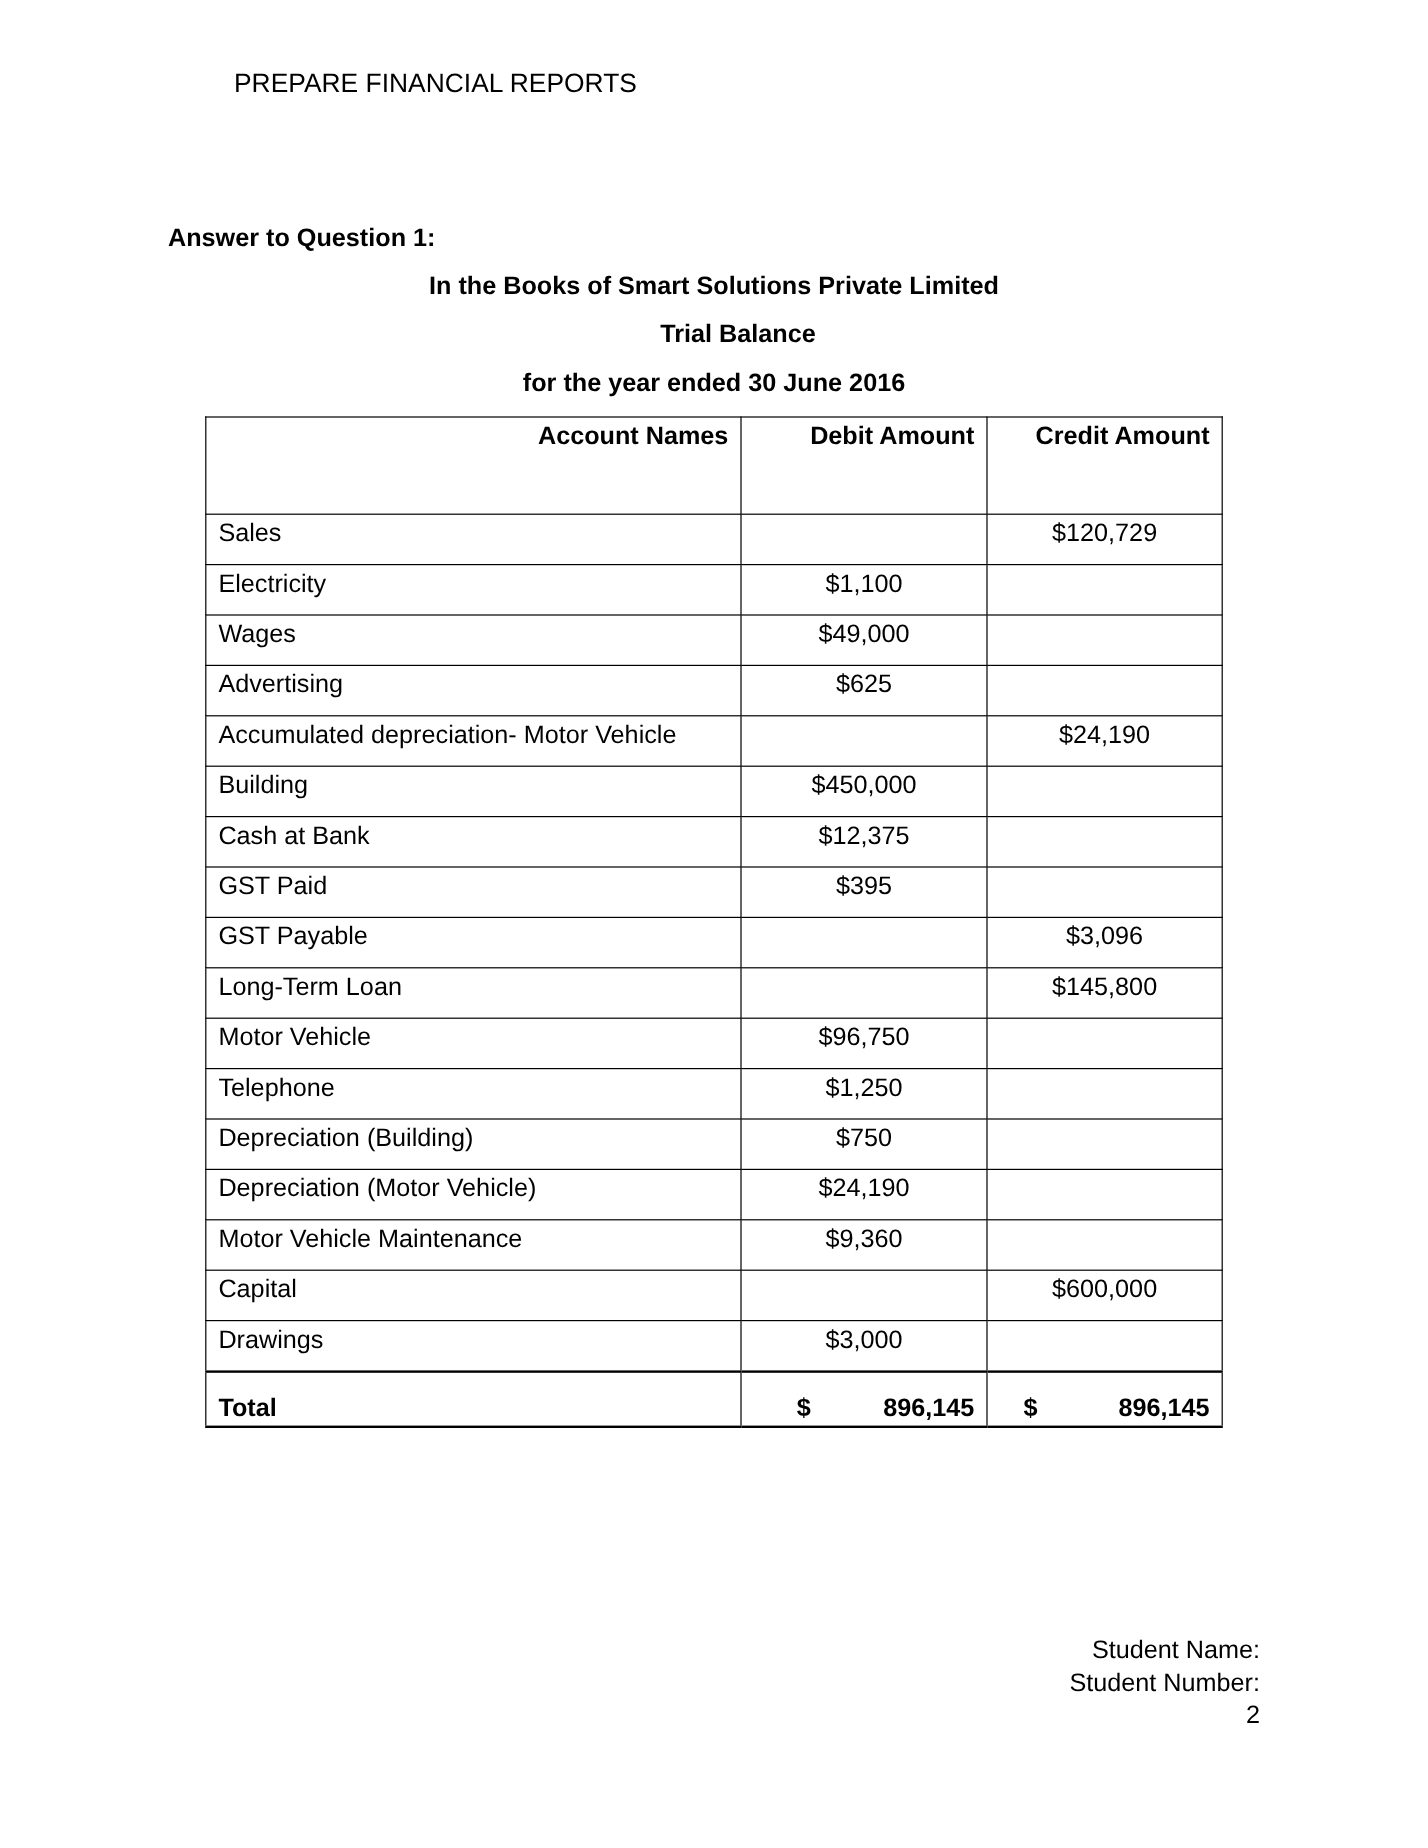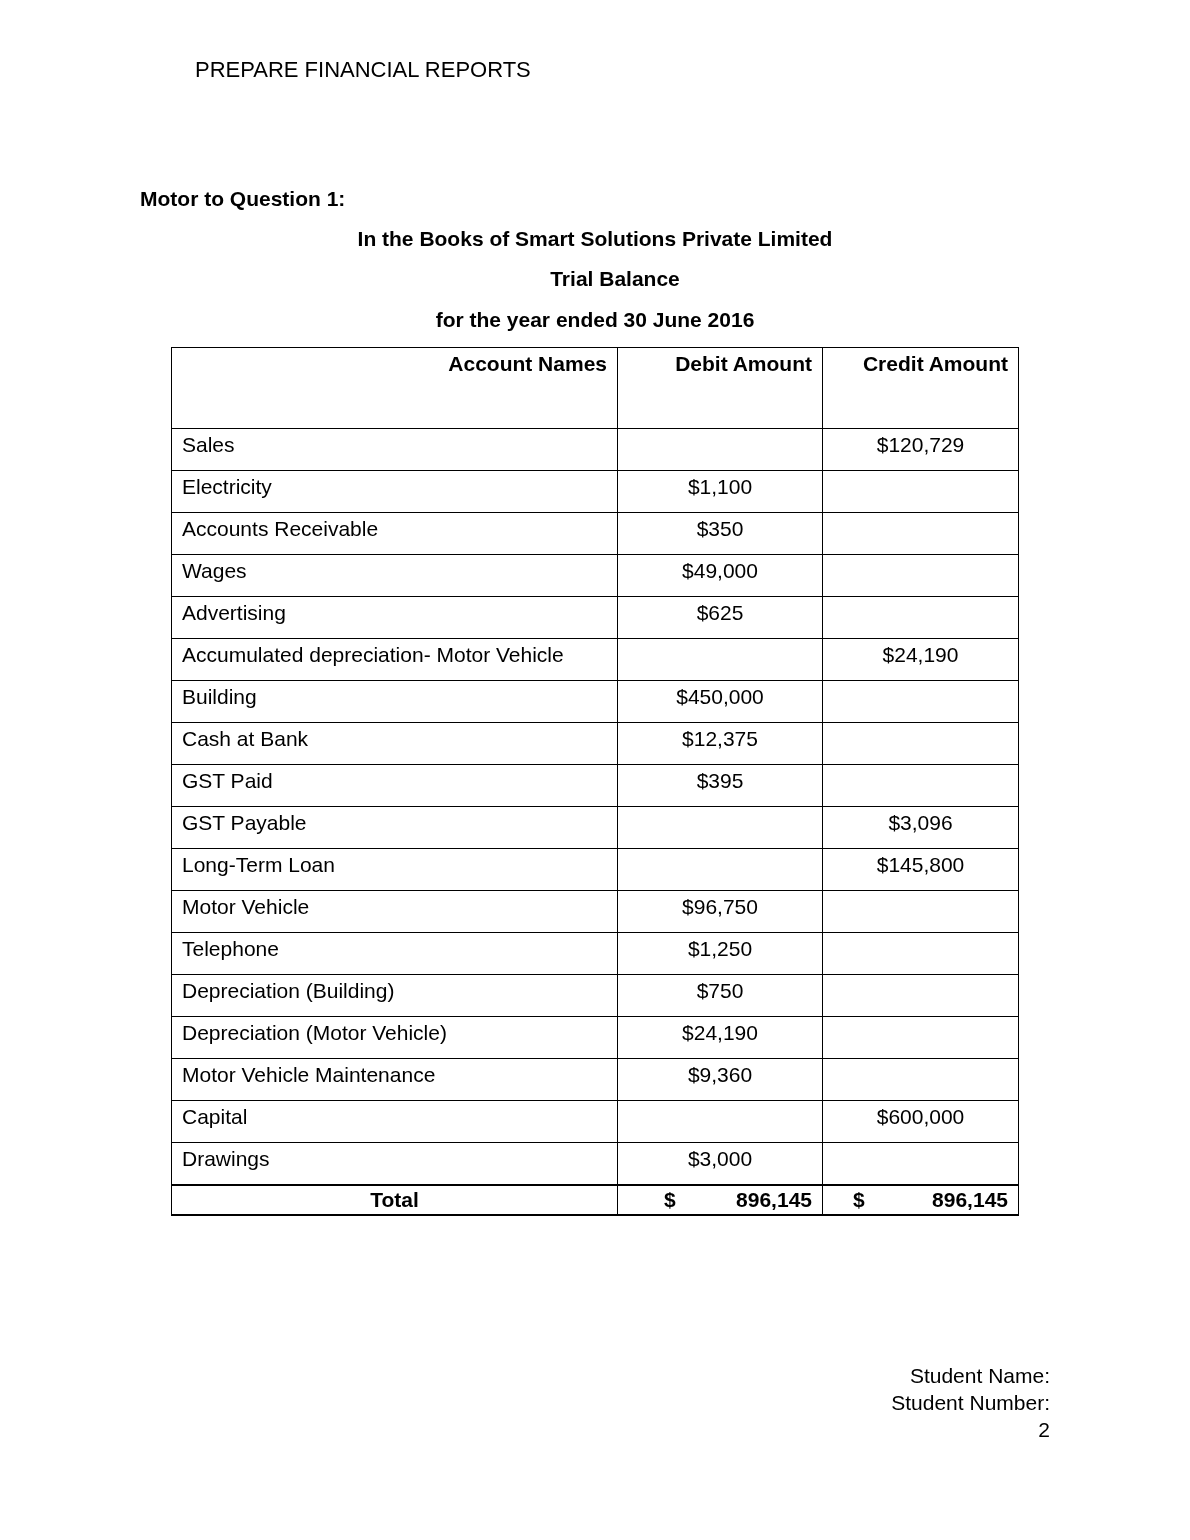--- a/index.html
+++ b/index.html
@@ -21,34 +21,34 @@
   table.tb td, table.tb th {
     border: 1px solid #000; padding: 0 10px; vertical-align: top;
     line-height: 30px;
   }
   table.tb th { font-weight: bold; text-align: right; padding-top: 1px; height: 79px; }
   table.tb td { height: 40px; padding-top: 1px; }
   .col-name { width: 425px; }
   .col-debit { width: 184px; }
   .col-credit { width: 175px; }
   .num { text-align: center; }
-  tr.total-row td { font-weight: bold; height: 28px; padding-top: 0; line-height: 28px; border-width: 2px 1px 2px 1px; text-align: center; }
+  tr.total-row td { font-weight: bold; height: 28px; padding-top: 16px; line-height: 28px; border-width: 2px 1px 2px 1px; }
   .total-cell { display: flex; justify-content: space-between; }
   .total-cell .cur { padding-left: 36px; }
   .debit-total .cur { padding-left: 36px; }
   .credit-total .cur { padding-left: 20px; }
 
   .footer { position: absolute; right: 140px; top: 1362px; text-align: right; font-size: 21px; line-height: 27px; }
 </style>
 </head>
 <body>
 
 <div class="header-title">PREPARE FINANCIAL REPORTS</div>
 
-<div class="answer-heading">Motor to Question 1:</div>
+<div class="answer-heading">Answer to Question 1:</div>
 
 <div class="centered company-line">In the Books of Smart Solutions Private Limited</div>
 <div class="centered report-title">Trial Balance</div>
 <div class="centered period-line">for the year ended 30 June 2016</div>
 
 <table class="tb">
   <thead>
     <tr>
       <th class="col-name">Account Names</th>
       <th class="col-debit">Debit Amount</th>
@@ -57,25 +57,20 @@
   </thead>
   <tbody id="tb-body">
       <tr>
         <td>Sales</td>
         <td class="num"></td>
         <td class="num">$120,729</td>
       </tr>
       <tr>
         <td>Electricity</td>
         <td class="num">$1,100</td>
-        <td class="num"></td>
-      </tr>
-      <tr>
-        <td>Accounts Receivable</td>
-        <td class="num">$350</td>
         <td class="num"></td>
       </tr>
       <tr>
         <td>Wages</td>
         <td class="num">$49,000</td>
         <td class="num"></td>
       </tr>
       <tr>
         <td>Advertising</td>
         <td class="num">$625</td>

